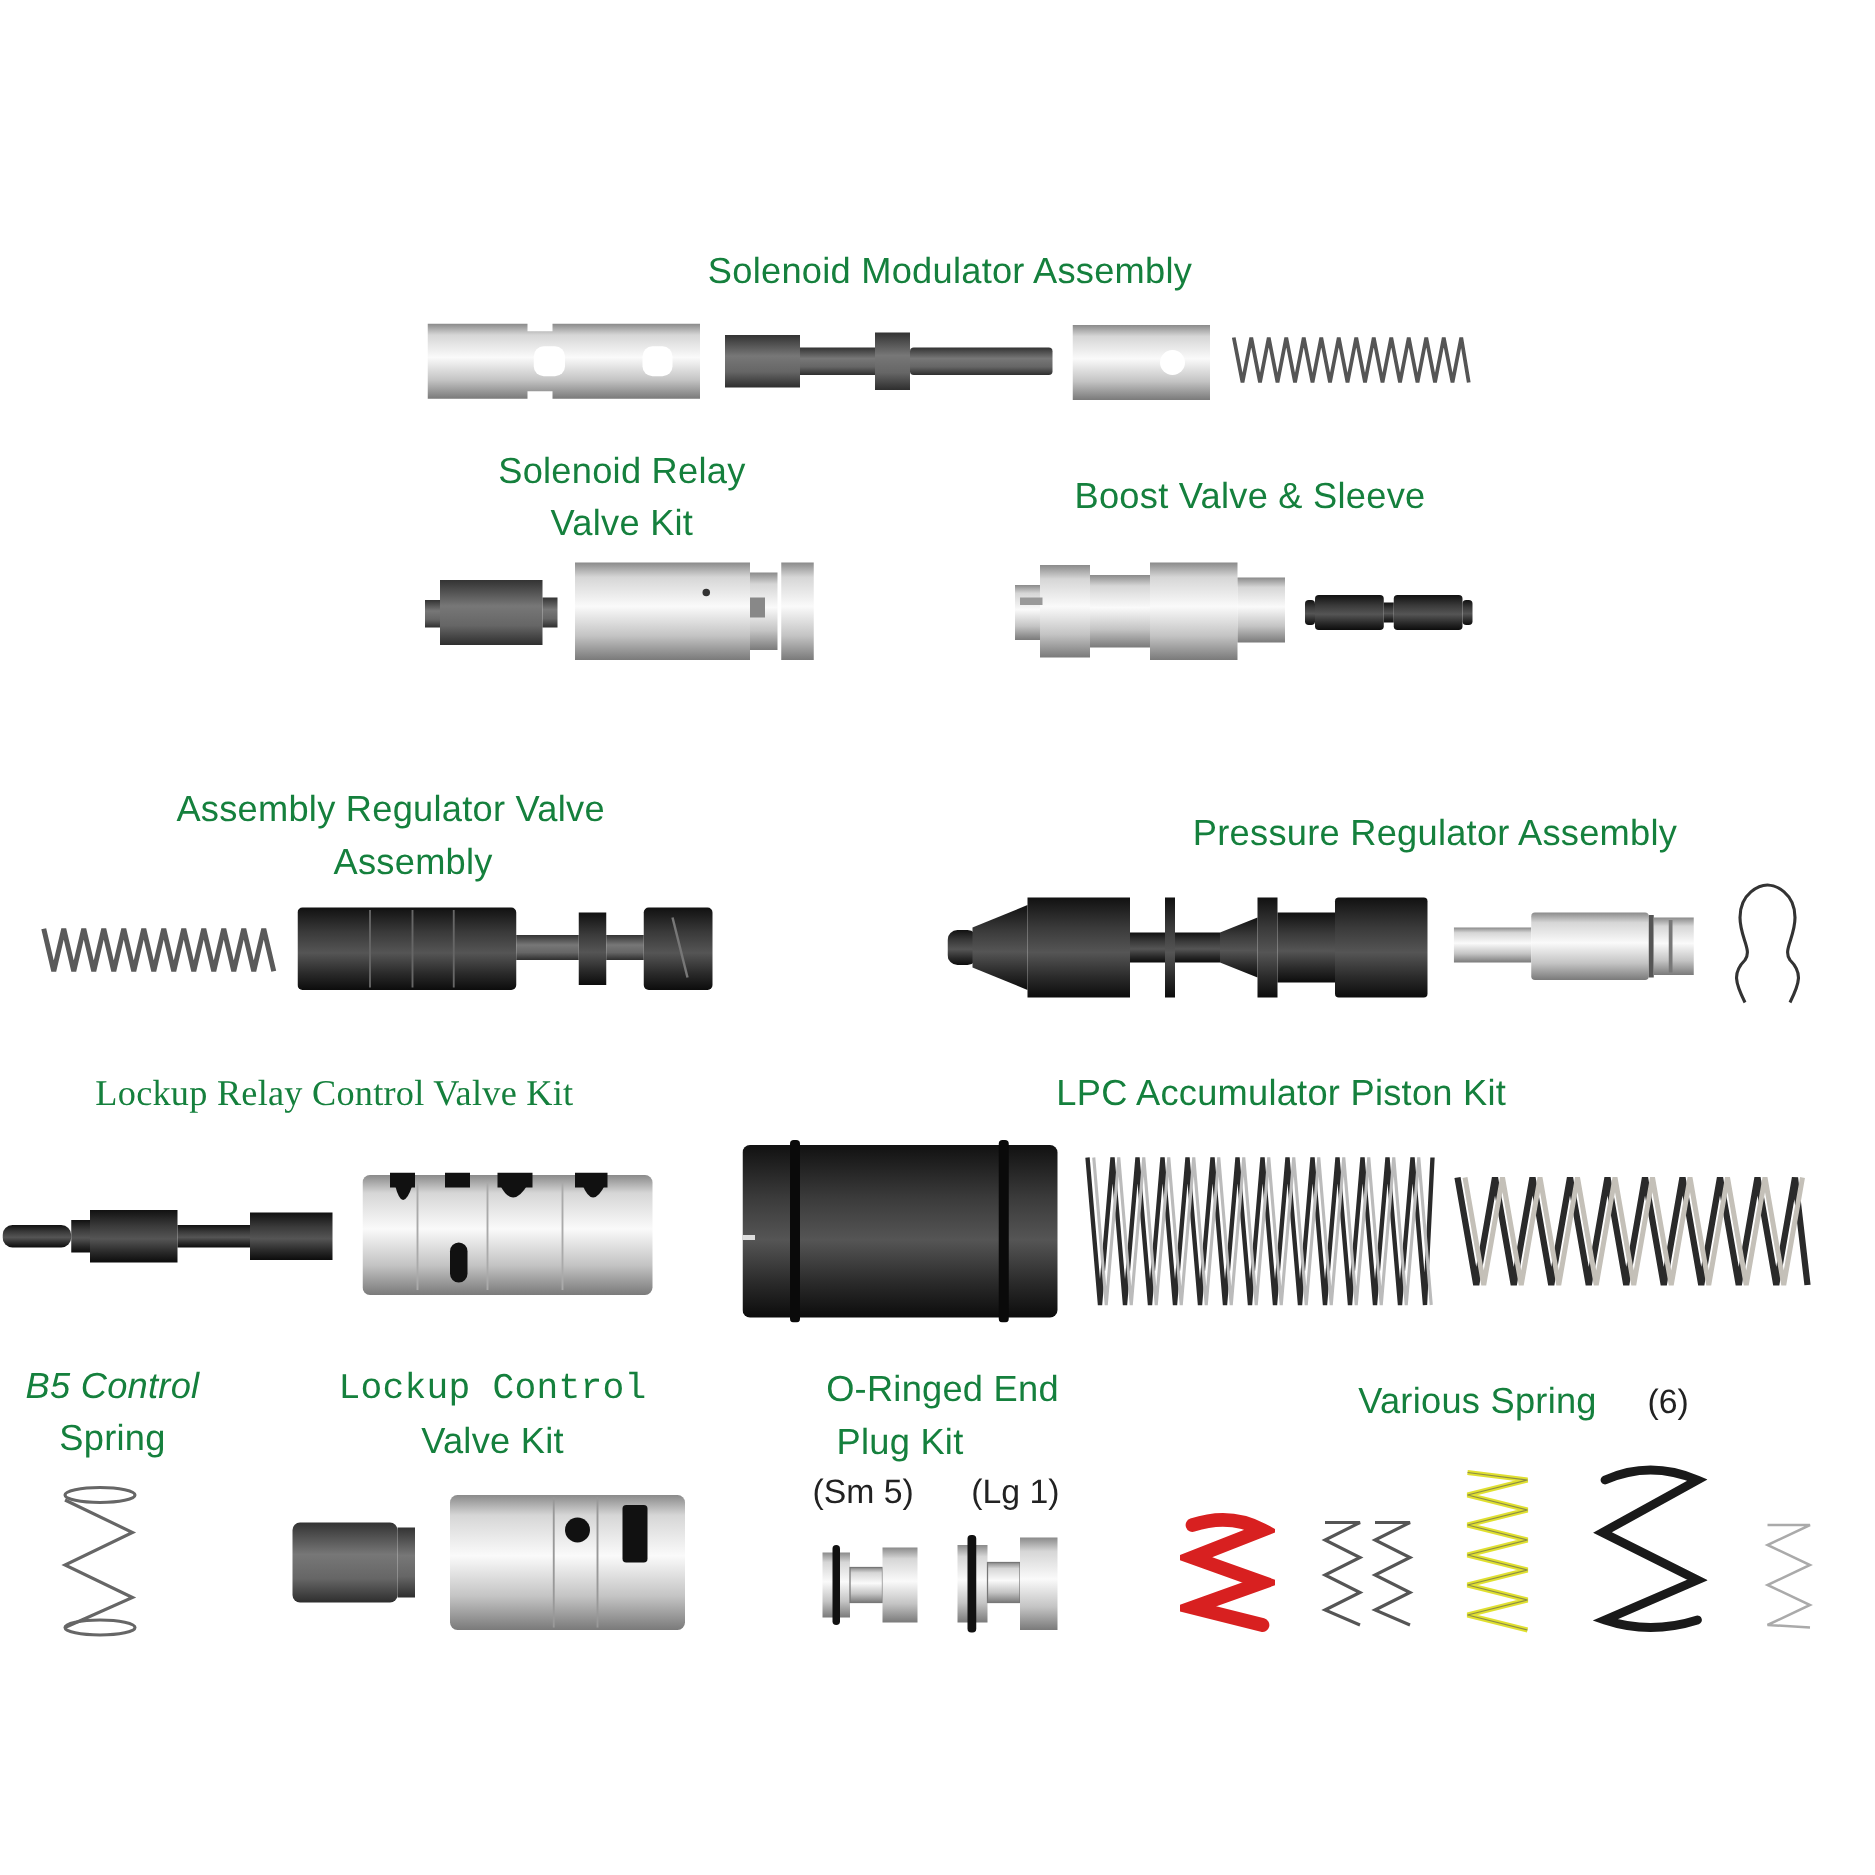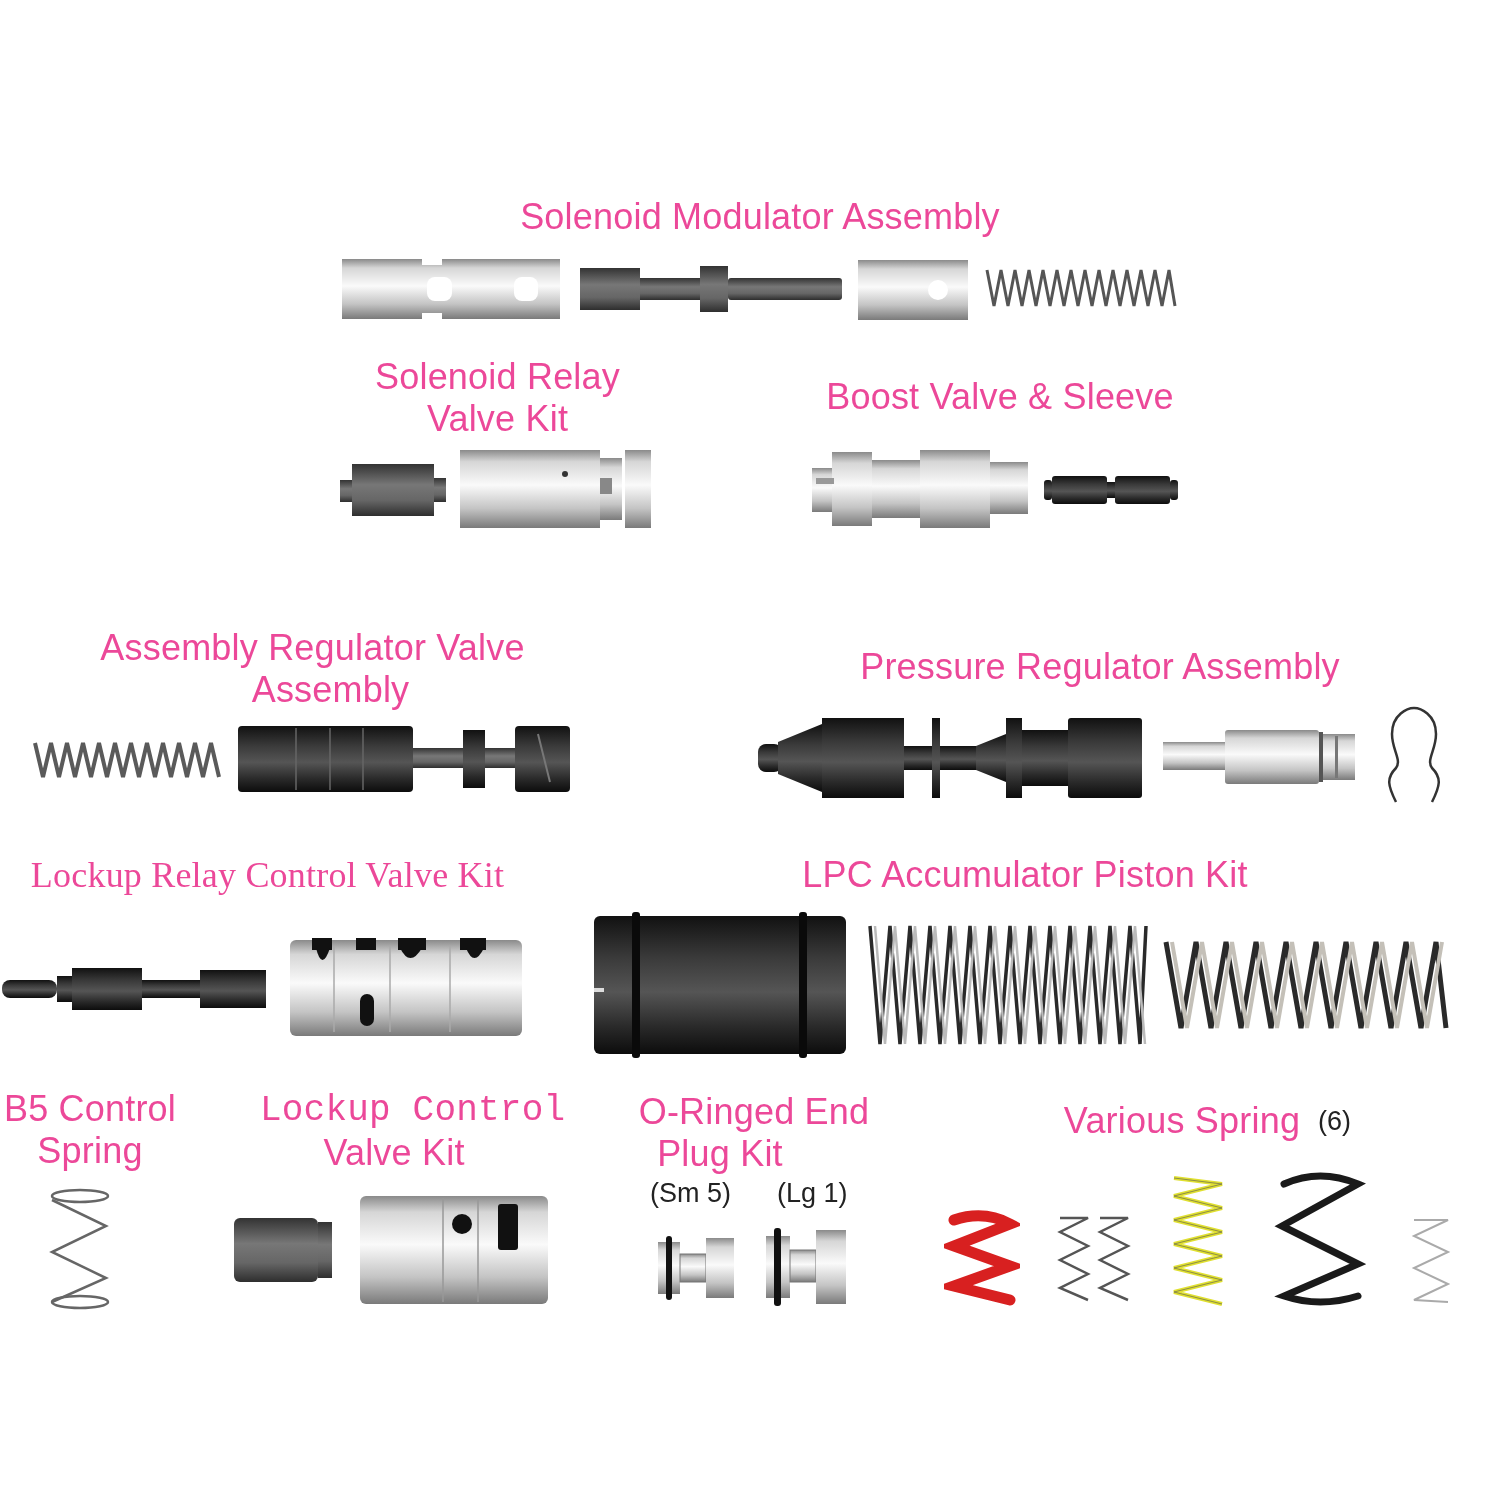--- a/index.html
+++ b/index.html
@@ -1,18 +1,18 @@
 <!DOCTYPE html>
 <html><head>
 <meta charset="utf-8">
 <style>
   html, body { margin:0; padding:0; background:#ffffff; }
   body { width:1500px; height:1500px; position:relative; overflow:hidden;
          font-family:"Liberation Sans", sans-serif; }
-  .label { position:absolute; color:#ec4899; font-size:36px; line-height:42px;
+  .label { position:absolute; color:#15803d; font-size:29px; line-height:42px;
            text-align:center; white-space:nowrap; letter-spacing:0.2px; }
   .sub { position:absolute; color:#222; font-size:27px; white-space:nowrap; }
   .part { position:absolute; }
   svg { display:block; }
 </style>
 </head>
 <body>
 
 <svg width="0" height="0" style="position:absolute">
   <defs>
@@ -127,21 +127,21 @@
     <line x1="92" y1="4" x2="92" y2="66" stroke="#666" stroke-width="1.5"></line>
     <line x1="125" y1="4" x2="125" y2="66" stroke="#666" stroke-width="1.5"></line>
     <rect x="175" y="24" width="50" height="20" fill="url(#grey)"></rect>
     <rect x="225" y="6" width="22" height="58" fill="url(#dark)"></rect>
     <rect x="247" y="24" width="30" height="20" fill="url(#grey)"></rect>
     <rect x="277" y="2" width="55" height="66" rx="4" fill="url(#dark)"></rect>
     <line x1="300" y1="10" x2="312" y2="58" stroke="#777" stroke-width="2"></line>
   </svg>
 </div>
 
-<div class="label" style="left:860px; top:646px; width:480px;">Pressure Regulator Assembly</div>
+<div class="label" style="left:908px; top:646px; width:480px;">Pressure Regulator Assembly</div>
 
 <div class="part" style="left:758px; top:716px;">
   <svg width="390" height="84">
     <rect x="0" y="28" width="24" height="28" rx="8" fill="url(#dark)"></rect>
     <polygon points="20,26 64,8 64,76 20,58" fill="url(#dark)"></polygon>
     <rect x="64" y="2" width="82" height="80" fill="url(#dark)"></rect>
     <rect x="146" y="30" width="28" height="24" fill="url(#dark)"></rect>
     <rect x="174" y="2" width="8" height="80" fill="url(#dark)"></rect>
     <rect x="182" y="30" width="36" height="24" fill="url(#dark)"></rect>
     <polygon points="218,30 248,18 248,66 218,54" fill="url(#dark)"></polygon>
@@ -209,21 +209,21 @@
     <path d="M9 6 L19 124 L29 6 L39 124 L49 6 L59 124 L69 6 L79 124 L89 6 L99 124 L109 6 L119 124 L129 6 L139 124 L149 6 L159 124 L169 6 L179 124 L189 6 L199 124 L209 6 L219 124 L229 6 L239 124 L249 6 L259 124 L269 6 L279 124" fill="none" stroke="#bbb" stroke-width="2.5"></path>
   </svg>
 </div>
 <div class="part" style="left:1162px; top:936px;">
   <svg width="288" height="98">
     <path d="M4 6 L19 92 L34 6 L49 92 L64 6 L79 92 L94 6 L109 92 L124 6 L139 92 L154 6 L169 92 L184 6 L199 92 L214 6 L229 92 L244 6 L259 92 L274 6 L284 92" fill="none" stroke="#2a2a2a" stroke-width="5"></path>
     <path d="M10 6 L25 92 L40 6 L55 92 L70 6 L85 92 L100 6 L115 92 L130 6 L145 92 L160 6 L175 92 L190 6 L205 92 L220 6 L235 92 L250 6 L265 92 L280 6" fill="none" stroke="#c4c0b8" stroke-width="4"></path>
   </svg>
 </div>
 
-<div class="label" style="left:0px; top:1088px; width:180px;">B5 Control</div>
+<div class="label" style="left:0px; top:1088px; width:180px;font-style:italic;">B5 Control</div>
 <div class="label" style="left:0px; top:1130px; width:180px;">Spring</div>
 
 <div class="part" style="left:48px; top:1186px;">
   <svg width="66" height="126">
     <ellipse cx="32" cy="10" rx="28" ry="6" fill="none" stroke="#666" stroke-width="2.5"></ellipse>
     <path d="M4 14 L58 40 L4 66 L58 92 L4 116" fill="none" stroke="#666" stroke-width="2.5"></path>
     <ellipse cx="32" cy="116" rx="28" ry="6" fill="none" stroke="#666" stroke-width="2.5"></ellipse>
   </svg>
 </div>
 

